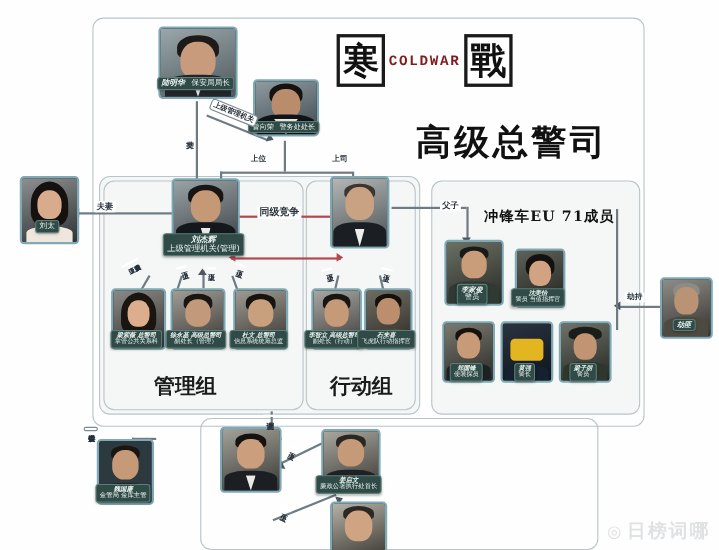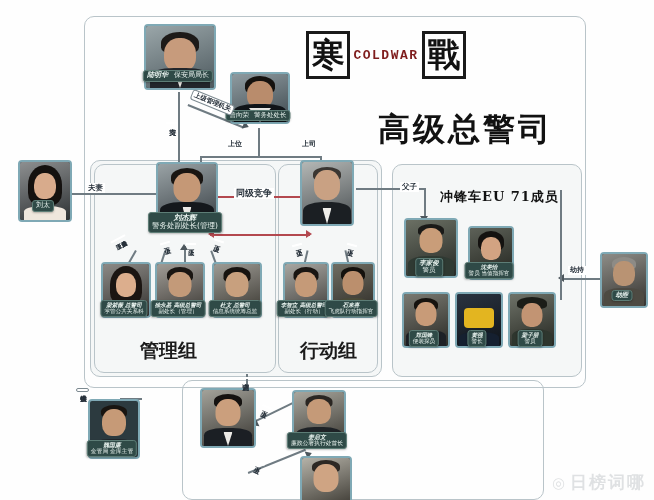--- a/index.html
+++ b/index.html
@@ -197,21 +197,21 @@
     <div class="pf">
       <div class="bg" style="background:linear-gradient(160deg,#9aa3a6,#3c4348);"></div>
       <div class="hair" style="top:4px;width:32px;height:18px;background:#191512;"></div>
       <div class="head" style="top:9px;width:27px;height:29px;background:#c59876;"></div>
       <div class="body" style="width:54px;height:20px;background:#14181c;"></div>
       <div class="collar" style="width:9px;height:15px;background:#eceae6;clip-path:polygon(50% 100%,0 0,100% 0);"></div>
     </div>
   </div>
   <div class="nameplate" style="left:185px;top:212px;font-size:7.5px;">
     <span class="n">刘杰辉</span>
-    <span class="t">警务处副处长(管理)</span>
+    <span class="t">上级管理机关(管理)</span>
   </div>
 
   <div class="card" style="left:300px;top:160px;width:50px;height:62px;">
     <div class="pf">
       <div class="bg" style="background:linear-gradient(160deg,#b4b7b5,#4a5053);"></div>
       <div class="hair" style="top:5px;width:28px;height:14px;background:#3a3632;"></div>
       <div class="head" style="top:8px;width:26px;height:30px;background:#c9a183;"></div>
       <div class="body" style="width:48px;height:22px;background:#1b1f23;"></div>
       <div class="collar" style="width:9px;height:16px;background:#efeeea;clip-path:polygon(50% 100%,0 0,100% 0);"></div>
     </div>

